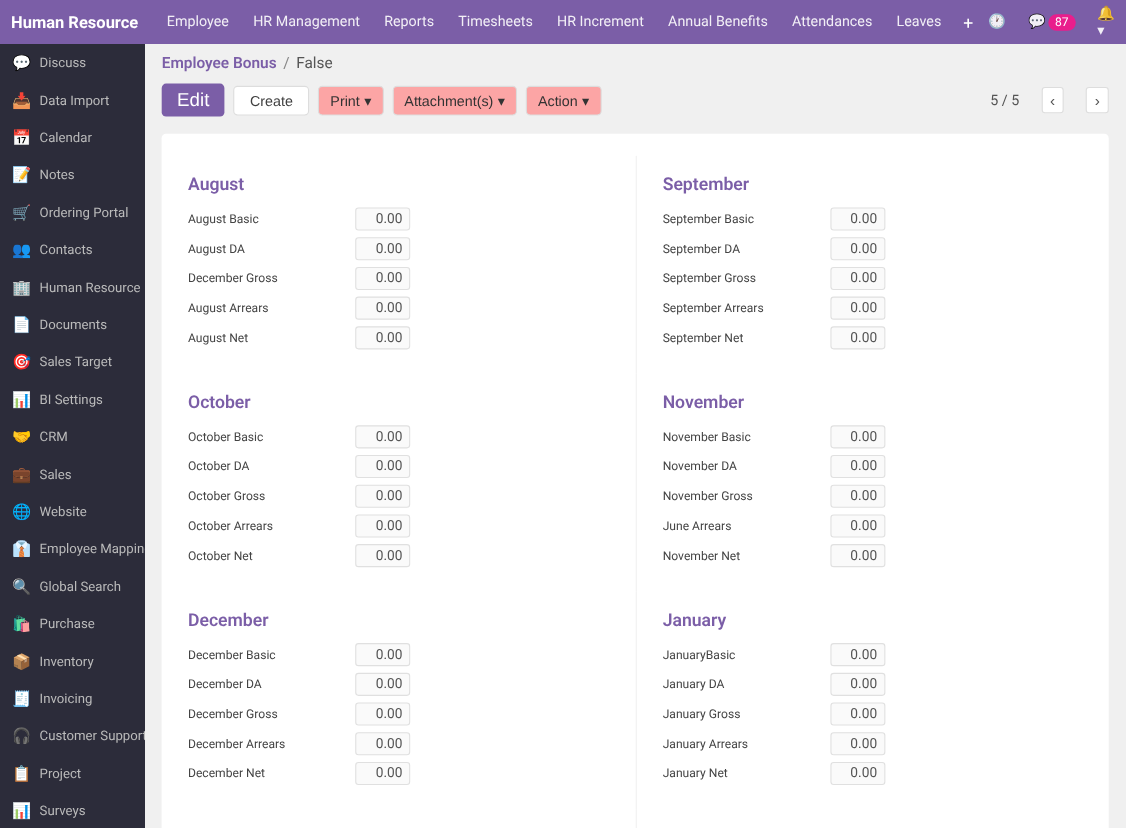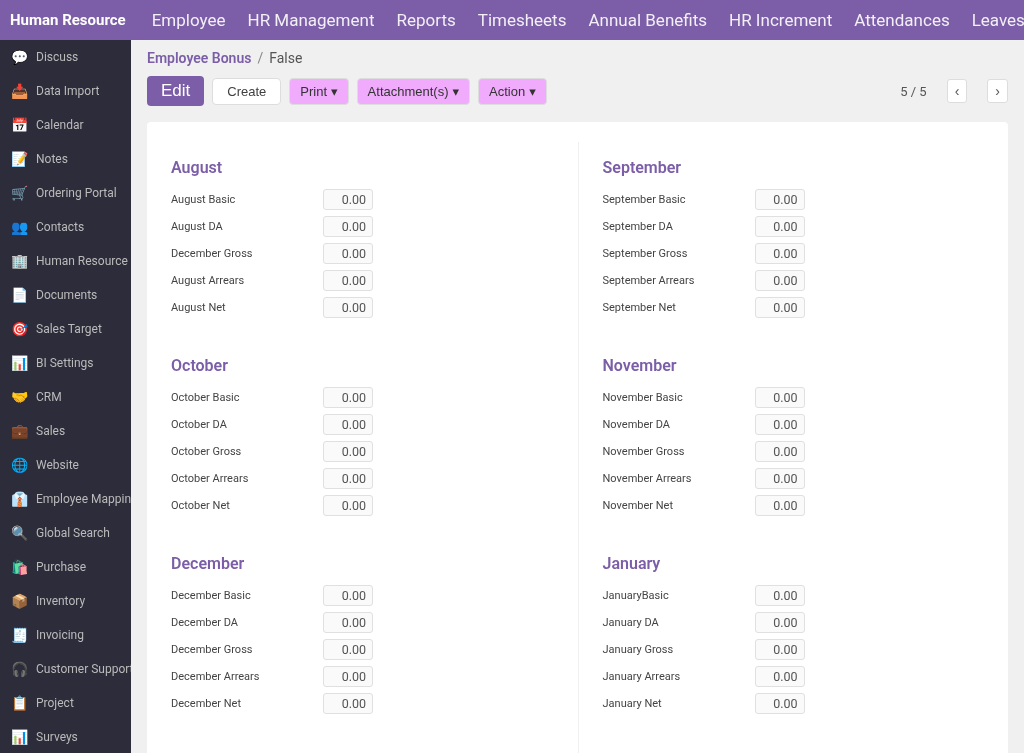--- a/index.html
+++ b/index.html
@@ -2,21 +2,21 @@
 <html><head>
   <meta charset="utf-8">
   <style>
     * { box-sizing: border-box; margin: 0; padding: 0; }
     body { font-family: -apple-system, BlinkMacSystemFont, 'Segoe UI', Roboto, sans-serif; font-size: 13px; background: #f0f0f0; display: flex; flex-direction: column; height: 100vh; overflow: hidden; }
 
     
     .top-nav { background: #7B5EA7; color: white; display: flex; align-items: center; height: 40px; padding: 0 10px; gap: 0; flex-shrink: 0; }
     .top-nav .brand { font-weight: bold; font-size: 15px; margin-right: 16px; white-space: nowrap; }
     .top-nav .nav-items { display: flex; align-items: center; gap: 2px; flex: 1; }
-    .top-nav .nav-item { color: rgba(255,255,255,0.9); padding: 0 10px; height: 26px; display: flex; align-items: center; cursor: pointer; font-size: 17px; white-space: nowrap; }
+    .top-nav .nav-item { color: rgba(255,255,255,0.9); padding: 0 10px; height: 26px; display: flex; align-items: center; cursor: pointer; font-size: 13px; white-space: nowrap; }
     .top-nav .nav-plus { color: white; padding: 0 8px; height: 40px; display: flex; align-items: center; cursor: pointer; font-size: 16px; }
     .top-nav .nav-right { display: flex; align-items: center; gap: 8px; margin-left: auto; }
     .top-nav .nav-right-item { color: rgba(255,255,255,0.9); cursor: pointer; padding: 0 6px; height: 40px; display: flex; align-items: center; font-size: 13px; }
     .chat-badge { background: #e91e8c; color: white; border-radius: 10px; padding: 1px 6px; font-size: 11px; margin-left: 2px; }
 
     
     .main-layout { display: flex; flex: 1; overflow: hidden; }
 
     
     .sidebar { width: 131px; background: #2c2c3a; color: #ccc; display: flex; flex-direction: column; overflow-y: auto; flex-shrink: 0; }
@@ -30,21 +30,21 @@
     
     .breadcrumb { padding: 10px 16px 4px; display: flex; align-items: center; gap: 6px; font-size: 14px; }
     .breadcrumb .bc-main { color: #7B5EA7; font-weight: 600; }
     .breadcrumb .bc-sep { color: #888; }
     .breadcrumb .bc-sub { color: #555; }
 
     
     .toolbar { display: flex; align-items: center; gap: 8px; padding: 6px 16px 8px; }
     .btn-edit { background: #7B5EA7; color: white; border: none; border-radius: 4px; padding: 5px 14px; cursor: pointer; font-size: 17px; }
     .btn-create { background: white; color: #404040; border: 1px solid #ddd; border-radius: 4px; padding: 5px 14px; cursor: pointer; font-size: 13px; }
-    .btn-dropdown { background: #f0abfc; color: #333; border: 1px solid #ddd; border-radius: 4px; padding: 5px 10px; cursor: pointer; font-size: 13px; display: flex; align-items: center; gap: 4px; }
+    .btn-dropdown { background: #fca5a5; color: #333; border: 1px solid #ddd; border-radius: 4px; padding: 5px 10px; cursor: pointer; font-size: 13px; display: flex; align-items: center; gap: 4px; }
     .toolbar-right { margin-left: auto; display: flex; align-items: center; gap: 20px; color: #555; font-size: 13px; }
     .nav-arrow { background: white; border: 1px solid #ddd; border-radius: 3px; padding: 3px 7px; cursor: pointer; font-size: 14px; color: #555; }
 
     
     .form-content { flex: 1; overflow-y: auto; padding: 8px 16px 16px; }
     .form-card { background: white; border-radius: 4px; padding: 20px 24px; }
 
     
     .months-grid { display: grid; grid-template-columns: 1fr 1fr; gap: 0; }
     .month-section { padding: 16px 24px 16px 0; }
@@ -57,22 +57,22 @@
 </head>
 <body>
 
 <nav class="top-nav">
   <span class="brand">Human Resource</span>
   <div class="nav-items">
     <span class="nav-item">Employee</span>
     <span class="nav-item">HR Management</span>
     <span class="nav-item">Reports</span>
     <span class="nav-item">Timesheets</span>
+    <span class="nav-item">HR Increment</span>
     <span class="nav-item">Annual Benefits</span>
-    <span class="nav-item">HR Increment</span>
     <span class="nav-item">Attendances</span>
     <span class="nav-item">Leaves</span>
     <span class="nav-plus">+</span>
   </div>
   <div class="nav-right">
     <span class="nav-right-item">🕐</span>
     <span class="nav-right-item">💬<span class="chat-badge">87</span></span>
     <span class="nav-right-item">🔔 ▾</span>
 
   </div>
@@ -299,21 +299,21 @@
       <span class="field-label">November DA</span>
       <span class="field-value">0.00</span>
     </div>
 
     <div class="field-row">
       <span class="field-label">November Gross</span>
       <span class="field-value">0.00</span>
     </div>
 
     <div class="field-row">
-      <span class="field-label">November Arrears</span>
+      <span class="field-label">June Arrears</span>
       <span class="field-value">0.00</span>
     </div>
 
     <div class="field-row">
       <span class="field-label">November Net</span>
       <span class="field-value">0.00</span>
     </div>
 
   </div>
             <div class="month-section">

